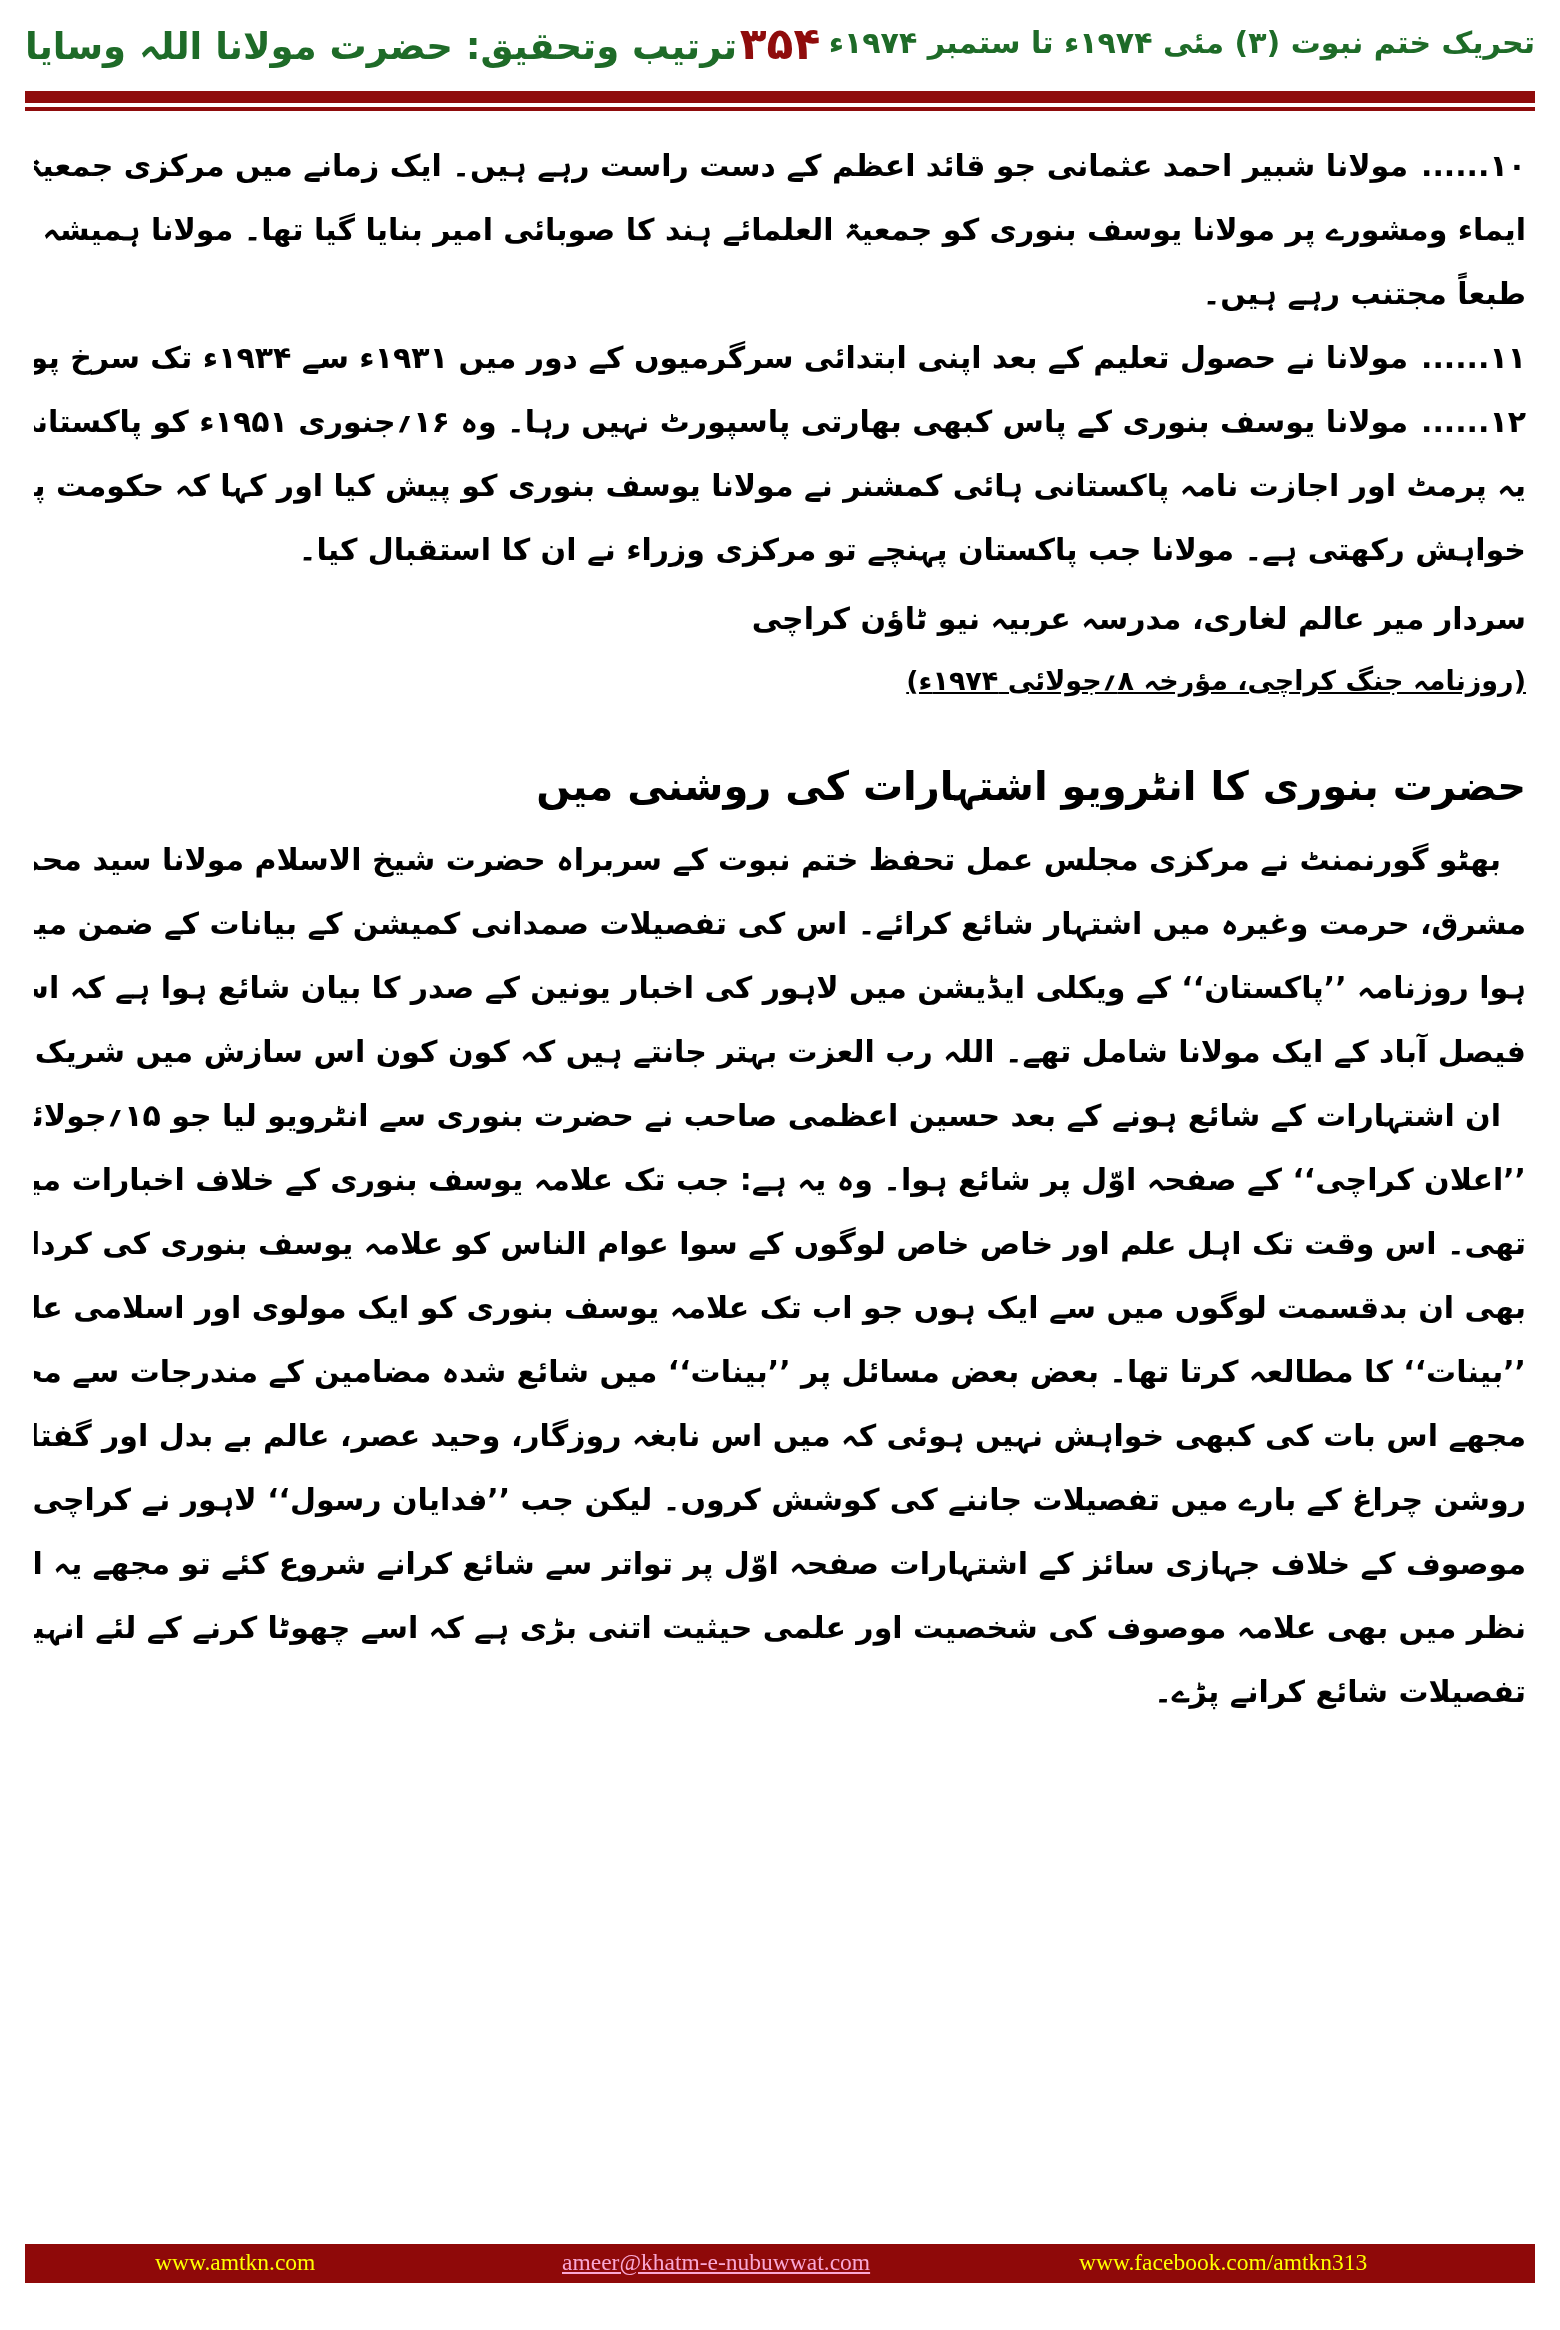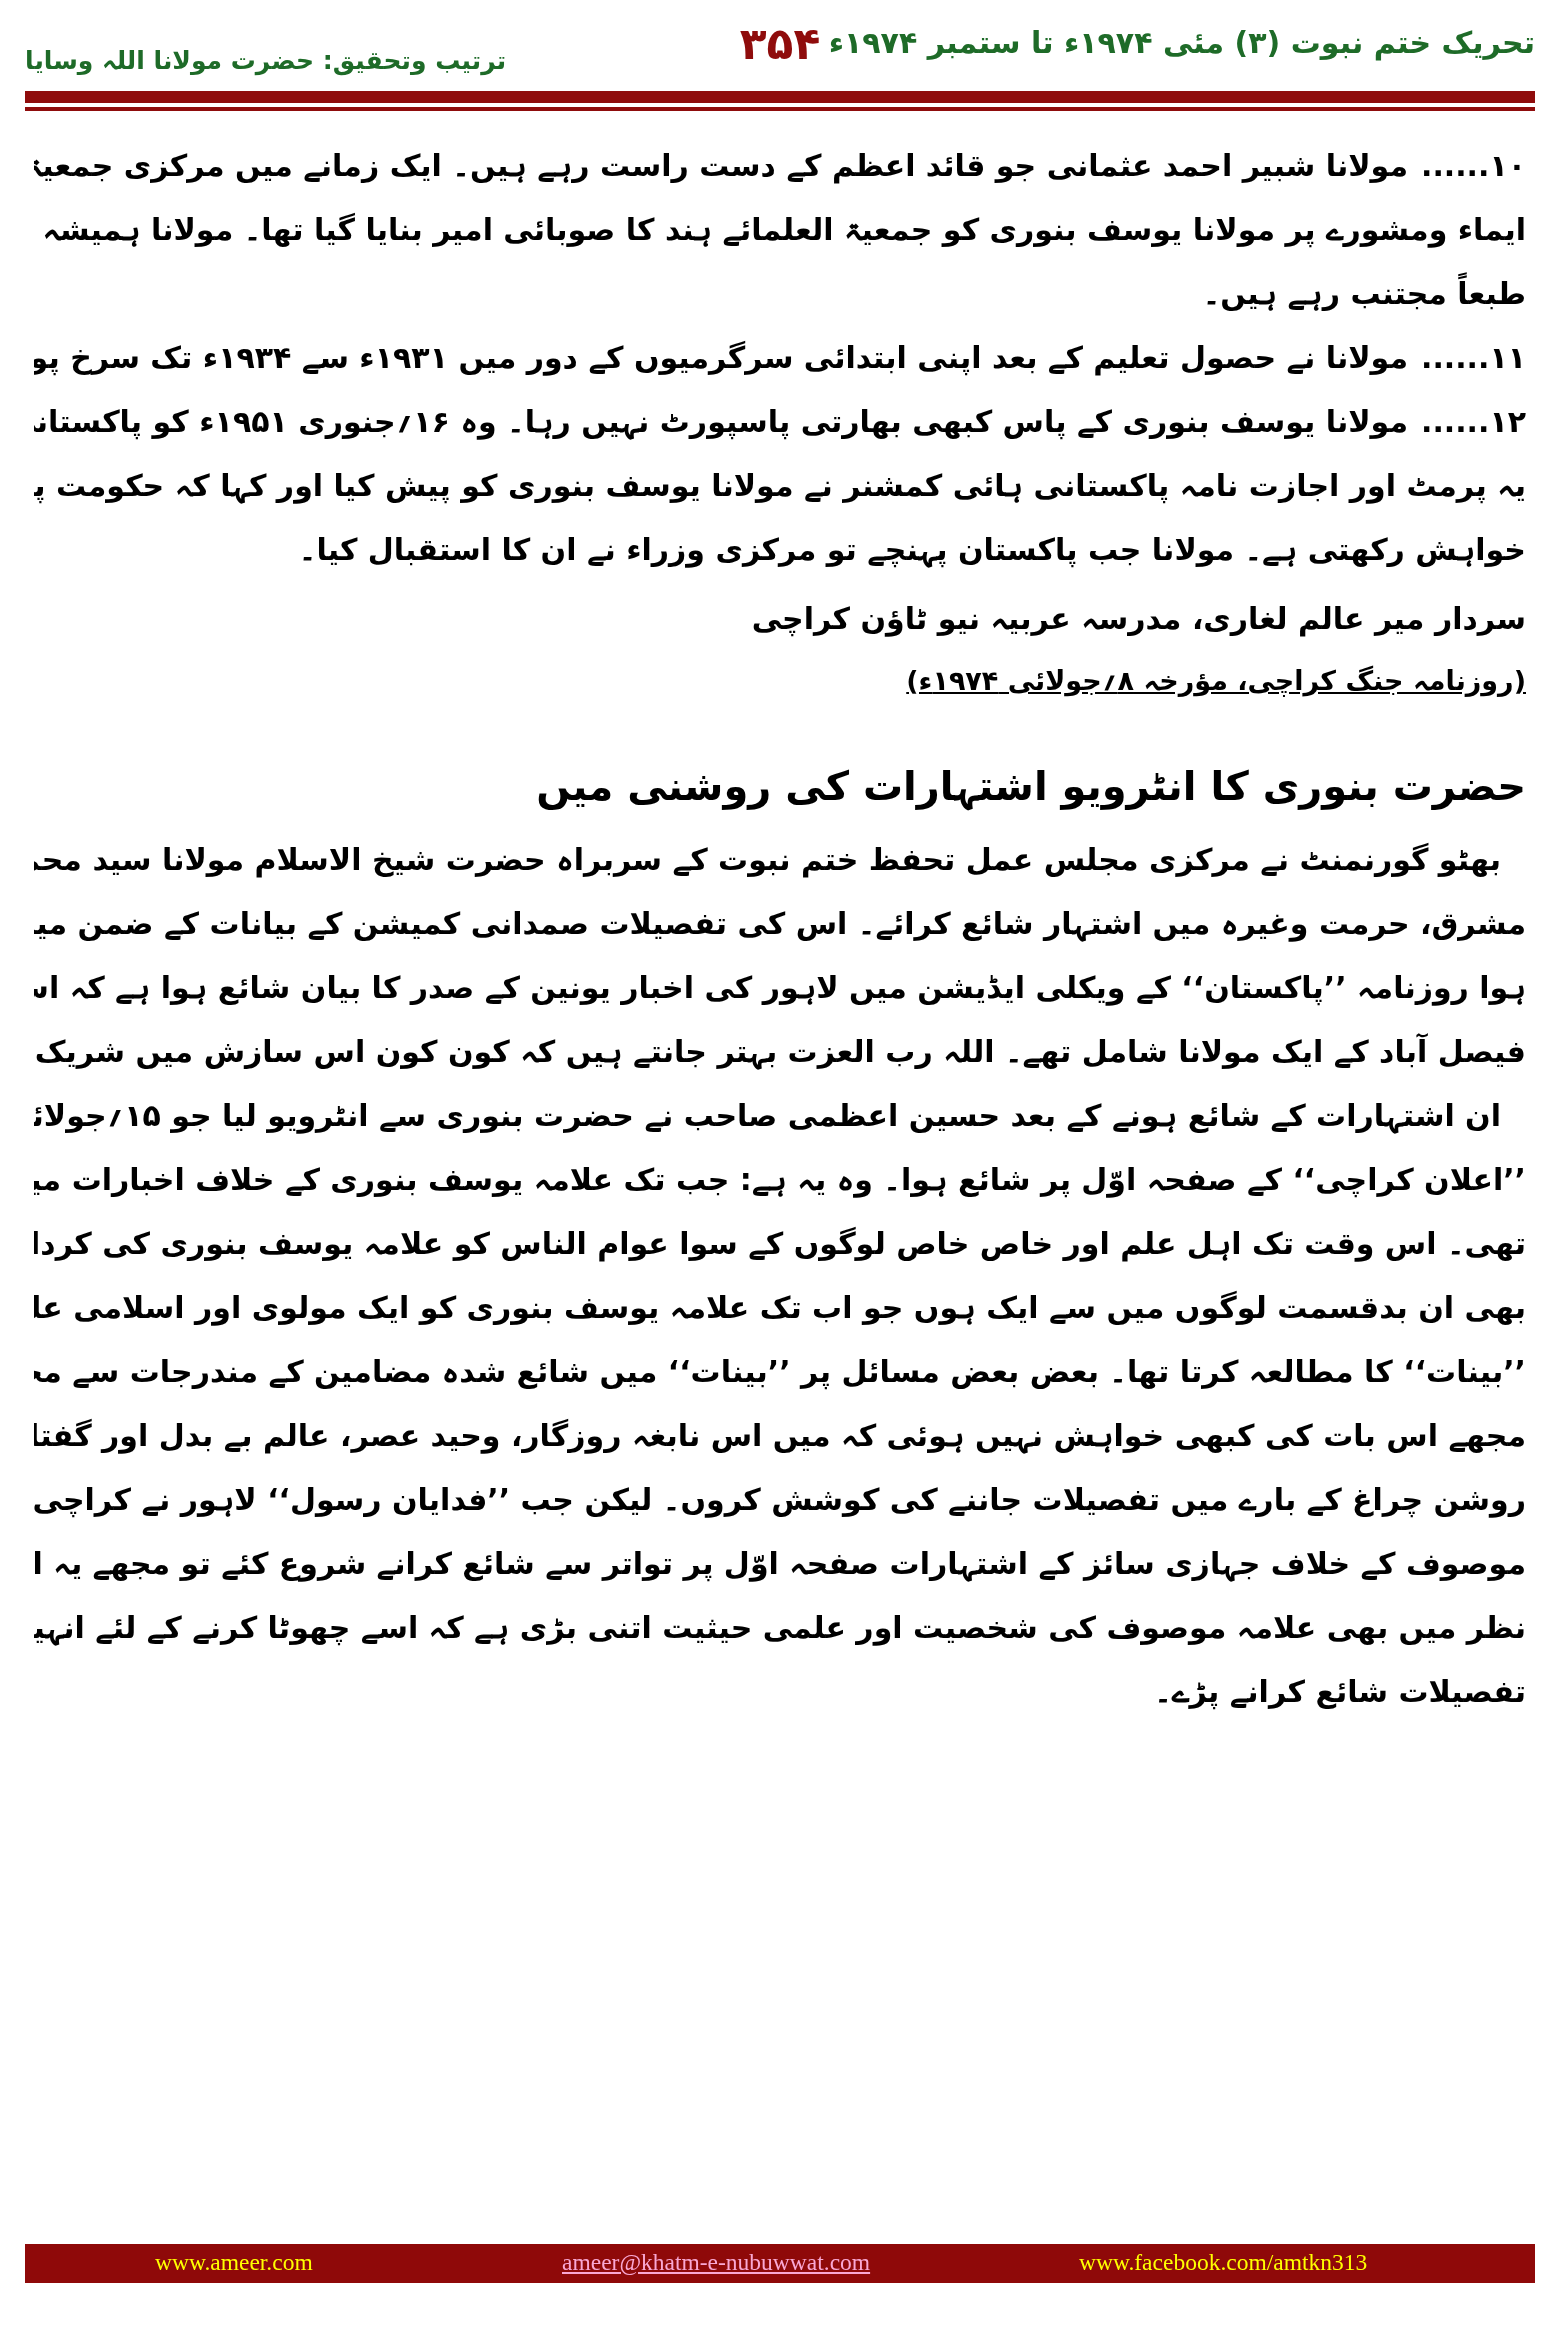--- a/index.html
+++ b/index.html
@@ -2,21 +2,21 @@
 <html style="font-size:13.4px"><head>
 <meta charset="utf-8">
 <style>
   html, body { margin:0; padding:0; background:#ffffff; }
   body { width:1560px; height:2330px; position:relative; overflow:hidden;
          font-family:"DejaVu Sans", sans-serif; color:#000; }
   .page { position:absolute; left:0; top:0; width:1560px; height:2330px; }
 
   .hdr { position:absolute; top:25px; left:25px; right:25px; height:50px; }
   .hdr-right { position:absolute; right:0; top:0; color:#1e6b28; font-size:30px; font-weight:bold; direction:rtl; white-space:nowrap; }
-  .hdr-left { position:absolute; left:0; top:0; color:#1e6b28; font-size:25px; font-weight:bold; direction:rtl; white-space:nowrap;margin-top:21px; }
+  .hdr-left { position:absolute; left:0; top:0; color:#1e6b28; font-size:37px; font-weight:bold; direction:rtl; white-space:nowrap; }
   .hdr-num { position:absolute; left:50%; transform:translateX(-50%); top:-6.7px; color:#8f0c0c; font-size:44px; font-weight:bold; }
 
   .rule-thick { position:absolute; left:25px; right:25px; top:91px; height:11.8px; background:#8f0c0c; }
   .rule-thin { position:absolute; left:25px; right:25px; top:107px; height:4.2px; background:#8f0c0c; }
 
   .body { position:absolute; left:34px; right:34px; top:134px; direction:rtl; }
   .line { font-size:30px; font-weight:bold; line-height:64px; white-space:nowrap; overflow:hidden; text-align:justify; }
   .item { position:relative; padding-right:118px; }
   .item .num { position:absolute; right:0; top:0; font-size:30px; font-weight:bold; line-height:64px; }
 
@@ -84,18 +84,18 @@
       <div class="line">’’بینات‘‘ کا مطالعہ کرتا تھا۔ بعض بعض مسائل پر ’’بینات‘‘ میں شائع شدہ مضامین کے مندرجات سے مجھے اختلاف بھی ہوتا تھا۔ اس لئے</div>
       <div class="line">مجھے اس بات کی کبھی خواہش نہیں ہوئی کہ میں اس نابغہ روزگار، وحید عصر، عالم بے بدل اور گفتار وکردار کے اس غازی اور علم ودانش کے اس</div>
       <div class="line">روشن چراغ کے بارے میں تفصیلات جاننے کی کوشش کروں۔ لیکن جب ’’فدایان رسول‘‘ لاہور نے کراچی کے بیشتر اخبارات میں علامہ</div>
       <div class="line">موصوف کے خلاف جہازی سائز کے اشتہارات صفحہ اوّل پر تواتر سے شائع کرانے شروع کئے تو مجھے یہ اندازہ ہوا کہ فدایان رسول لاہور کی</div>
       <div class="line">نظر میں بھی علامہ موصوف کی شخصیت اور علمی حیثیت اتنی بڑی ہے کہ اسے چھوٹا کرنے کے لئے انہیں مسلسل کئی روز تک جہازی قسم کے</div>
       <div class="line">تفصیلات شائع کرانے پڑے۔</div>
     </div>
   </div>
 
   <div class="footer">
-    <span class="f1">www.ameer.com</span>
+    <span class="f1">www.amtkn.com</span>
     <span class="f2">ameer@khatm-e-nubuwwat.com</span>
     <span class="f3">www.facebook.com/amtkn313</span>
   </div>
 </div>
 
 
 </body></html>

